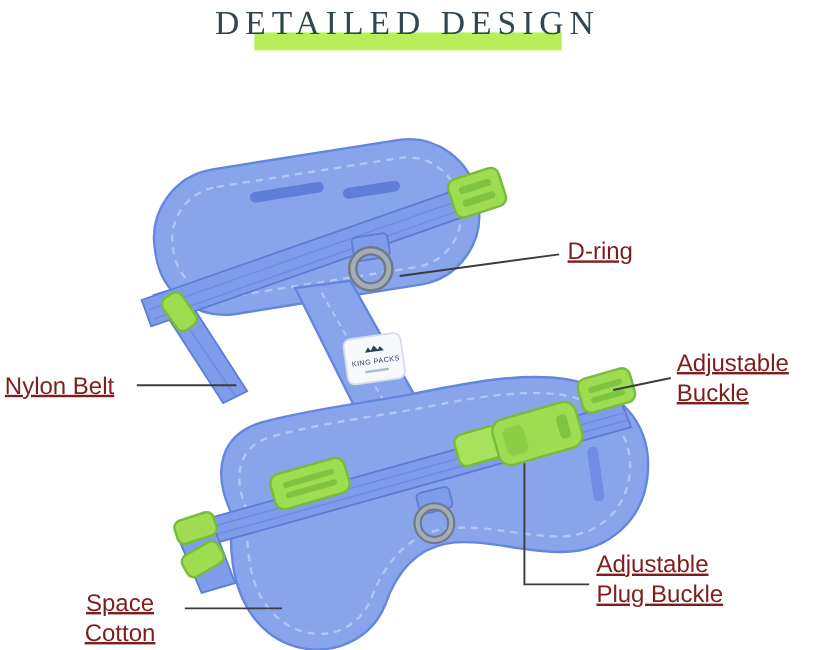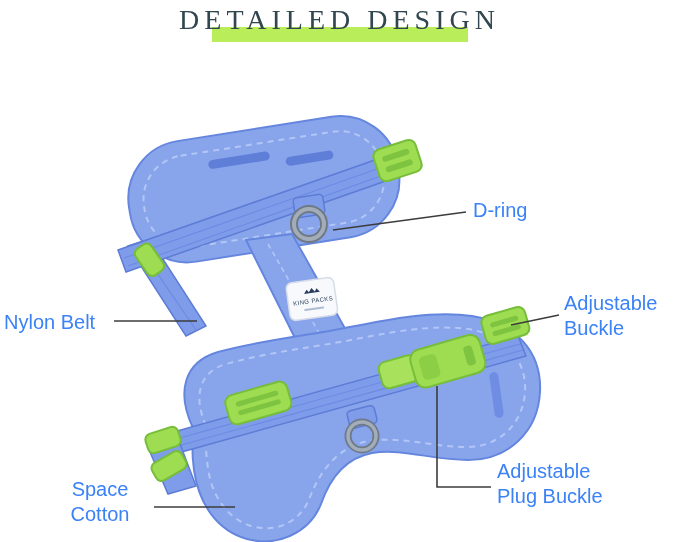--- a/index.html
+++ b/index.html
@@ -12,27 +12,28 @@
     position:absolute;top:27px;left:50%;transform:translateX(-50%);
     width:256px;height:15px;background:#b9ee5a;
   }
   .title{
     position:relative;margin:4px 0 0;display:inline-block;
     font-family:"Liberation Serif",serif;font-weight:500;
     font-size:28px;letter-spacing:5px;color:#31464f;
   }
   .art{position:absolute;top:0;left:0;}
   .label{
-    position:absolute;font-size:20px;color:#3b82f6;line-height:25px;
+    position:absolute;font-size:20px;color:#7f1d1d;line-height:25px;
     white-space:normal;
+    text-decoration:underline;
   }
   .lbl-dring{left:473px;top:198px;}
   .lbl-nylon{left:4px;top:310px;}
   .lbl-adjustable{left:564px;top:291px;width:115px;}
-  .lbl-space{left:46px;top:477px;width:108px;text-align:center;}
+  .lbl-space{left:46px;top:491px;width:108px;text-align:center;}
   .lbl-plug{left:497px;top:459px;width:135px;}
 </style>
 </head>
 <body>
 
 <div class="stage">
 
   <div class="title-wrap">
     <span class="highlight-bar"></span>
     <h1 class="title">DETAILED DESIGN</h1>

